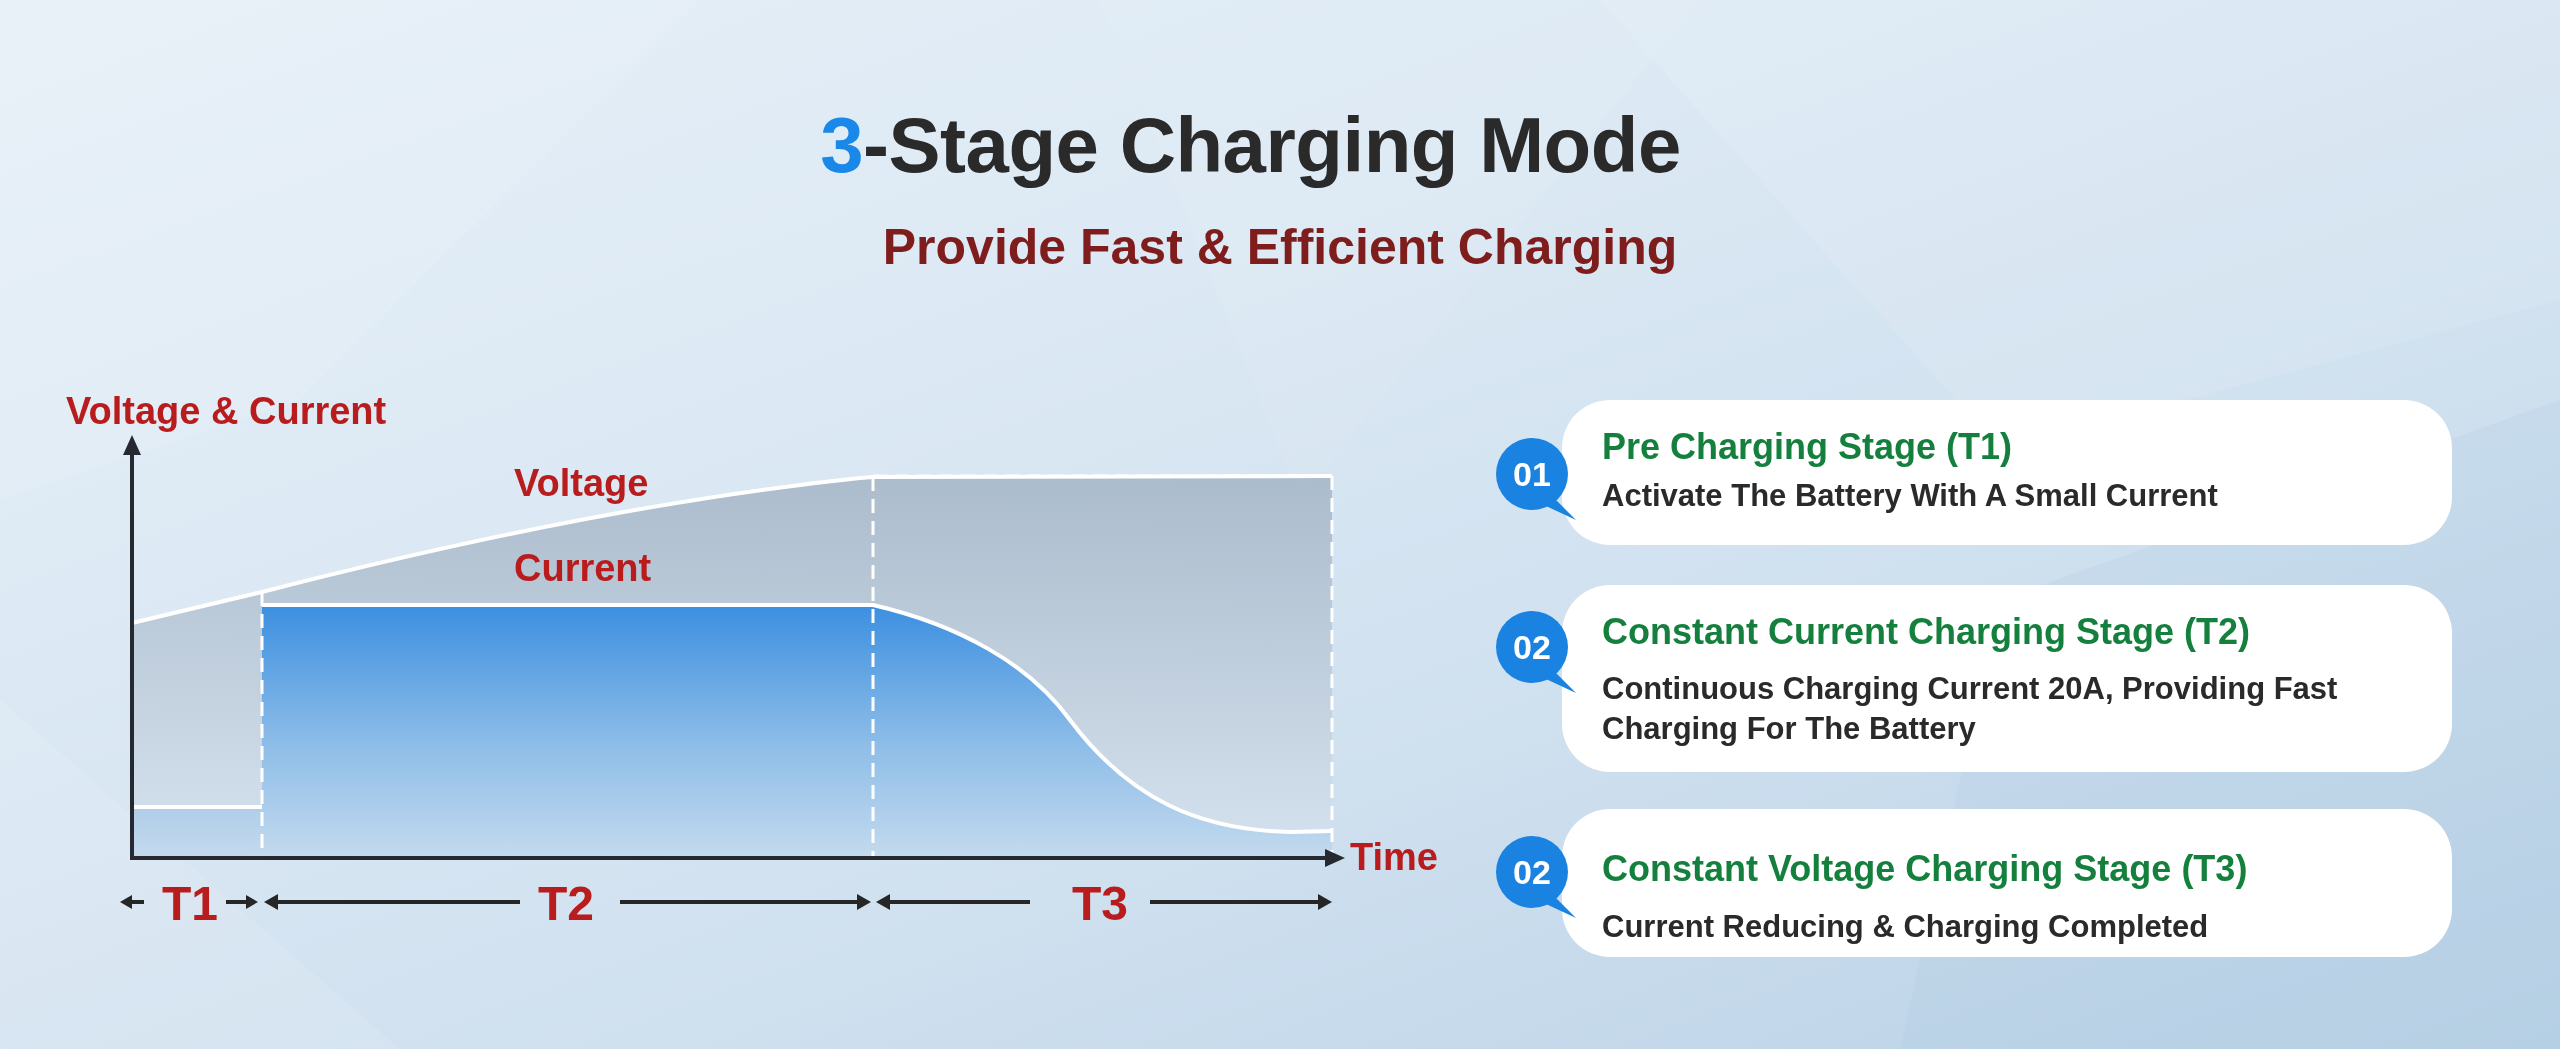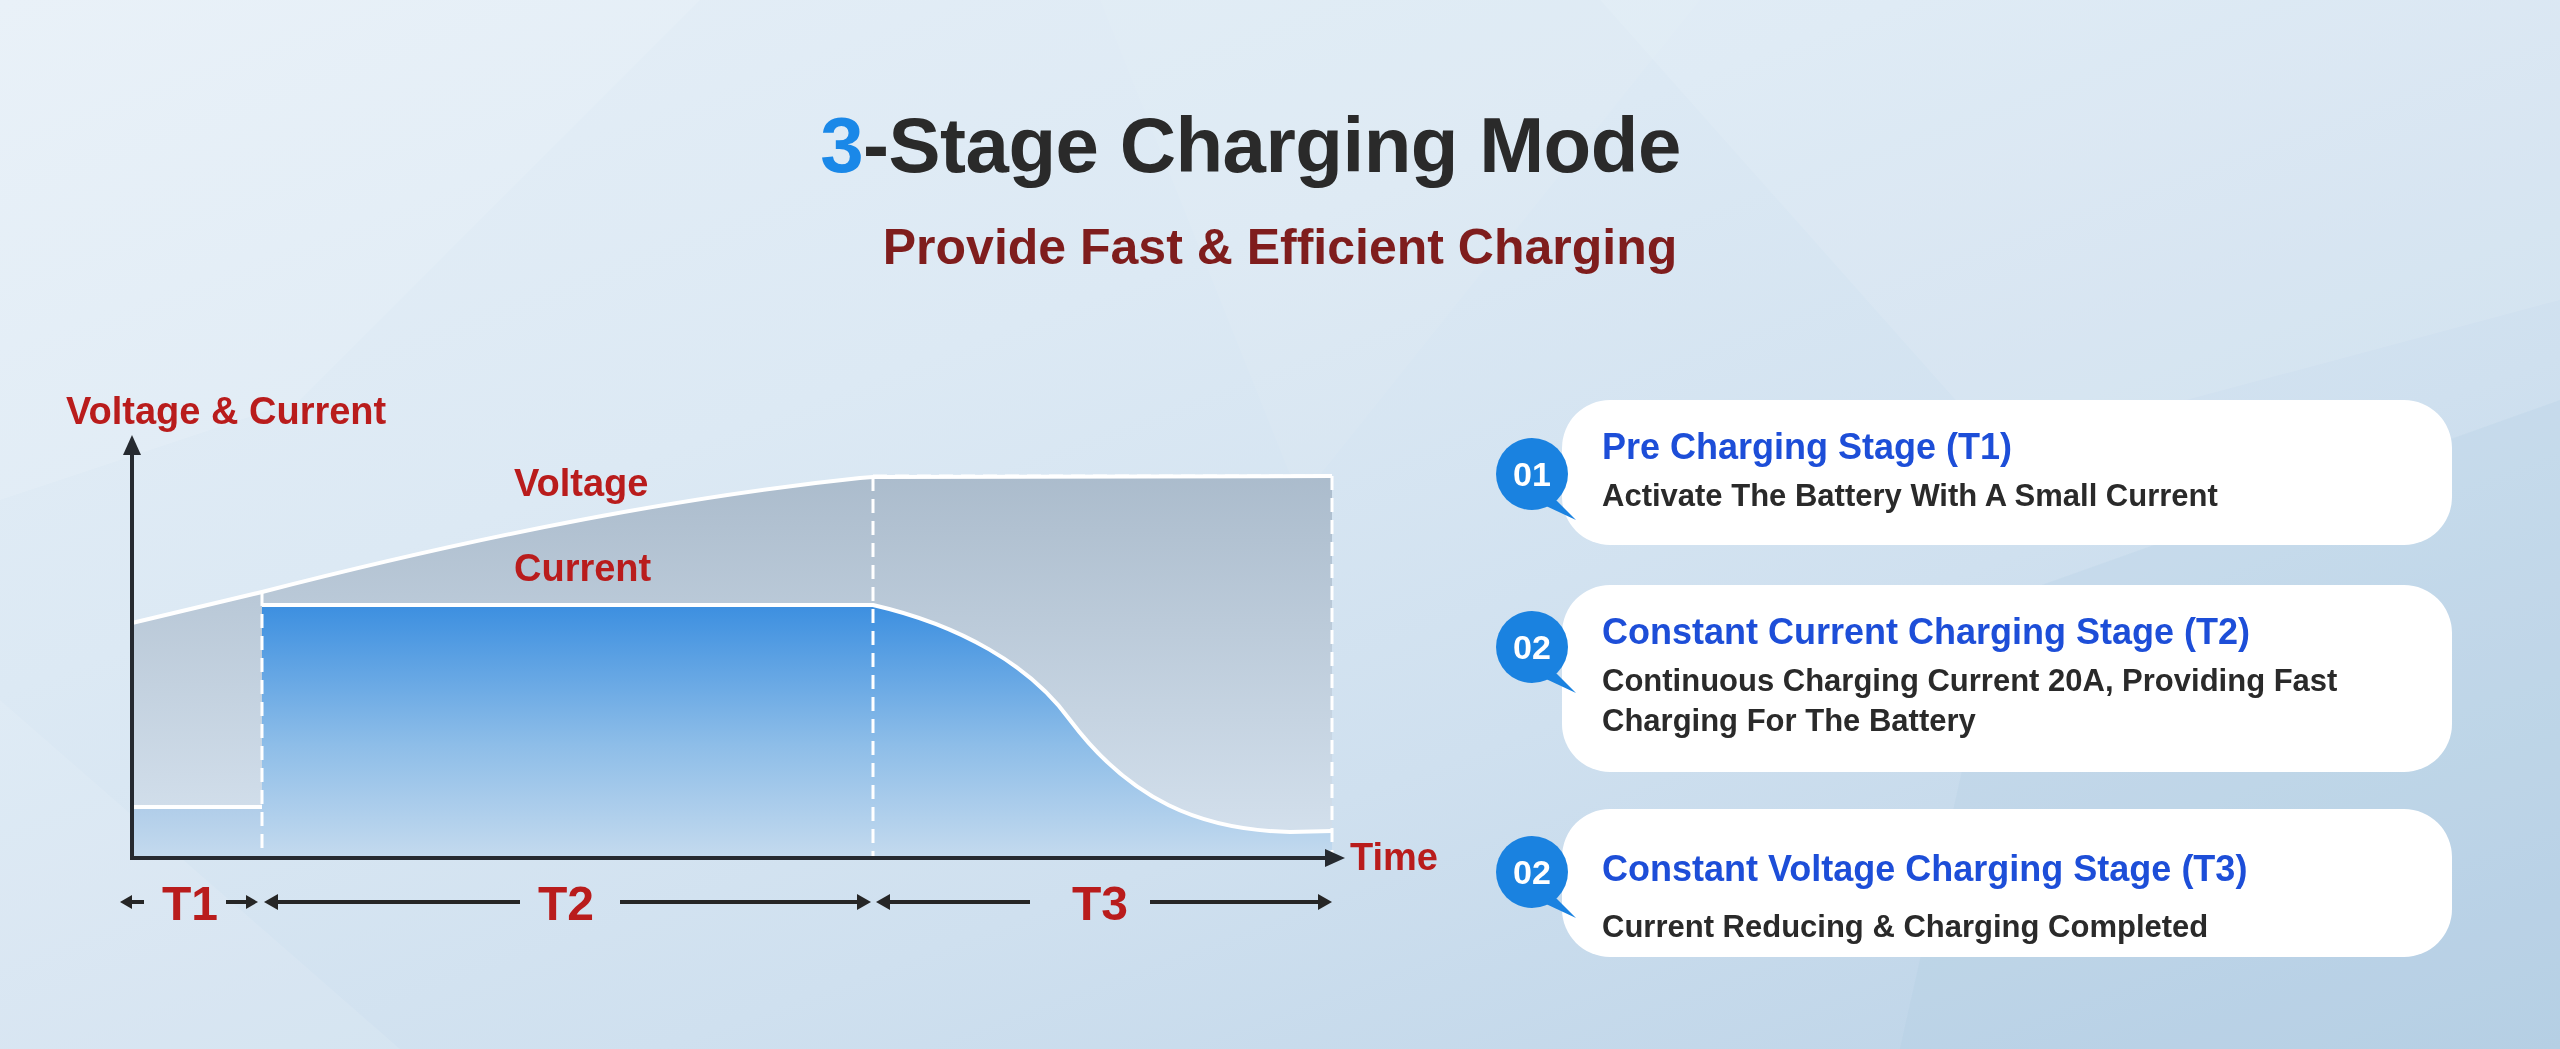--- a/index.html
+++ b/index.html
@@ -26,21 +26,21 @@
   .chart-svg { position: absolute; left: 0; top: 0; }
   .axis-label {
     position: absolute; font-size: 38px; font-weight: bold; color: #b91c1c; white-space: nowrap;
   }
   .stage-card {
     position: absolute; left: 1562px; width: 890px;
     background: #ffffff; border-radius: 48px;
     padding-left: 40px;
   }
   .stage-title {
-    font-size: 36px; font-weight: bold; color: #1d4ed8; white-space: nowrap;
+    font-size: 36px; font-weight: bold; color: #15803d; white-space: nowrap;
   }
   .stage-desc {
     font-size: 31px; font-weight: bold; color: #2a2a2a; line-height: 40px;
   }
   .badge {
     position: absolute; left: 1496px; width: 78px; height: 78px;
   }
   .badge .num {
     position: absolute; left: 0; top: 0; width: 72px; height: 72px;
     display: flex; align-items: center; justify-content: center;
@@ -134,21 +134,21 @@
 <div class="badge" style="top:438px;text-align:center;">
   <svg width="82" height="82">
       <circle cx="36" cy="36" r="36" fill="#1a82e0"></circle>
       <path d="M56,58 L80,82 L50,68 Z" fill="#1a82e0"></path>
     </svg>
   <div class="num">01</div>
 </div>
 
 <div class="stage-card" style="top:585px; height:187px; padding-top:26px;">
   <div class="stage-title">Constant Current Charging Stage (T2)</div>
-  <div class="stage-desc" style="margin-top:8px; width:800px;">Continuous Charging Current 20A, Providing Fast Charging For The Battery</div>
+  <div class="stage-desc" style="margin-top:16px; width:800px;">Continuous Charging Current 20A, Providing Fast Charging For The Battery</div>
 </div>
 <div class="badge" style="top:611px;">
   <svg width="82" height="82">
       <circle cx="36" cy="36" r="36" fill="#1a82e0"></circle>
       <path d="M56,58 L80,82 L50,68 Z" fill="#1a82e0"></path>
     </svg>
   <div class="num">02</div>
 </div>
 
 <div class="stage-card" style="top:809px; height:148px; padding-top:39px;">

